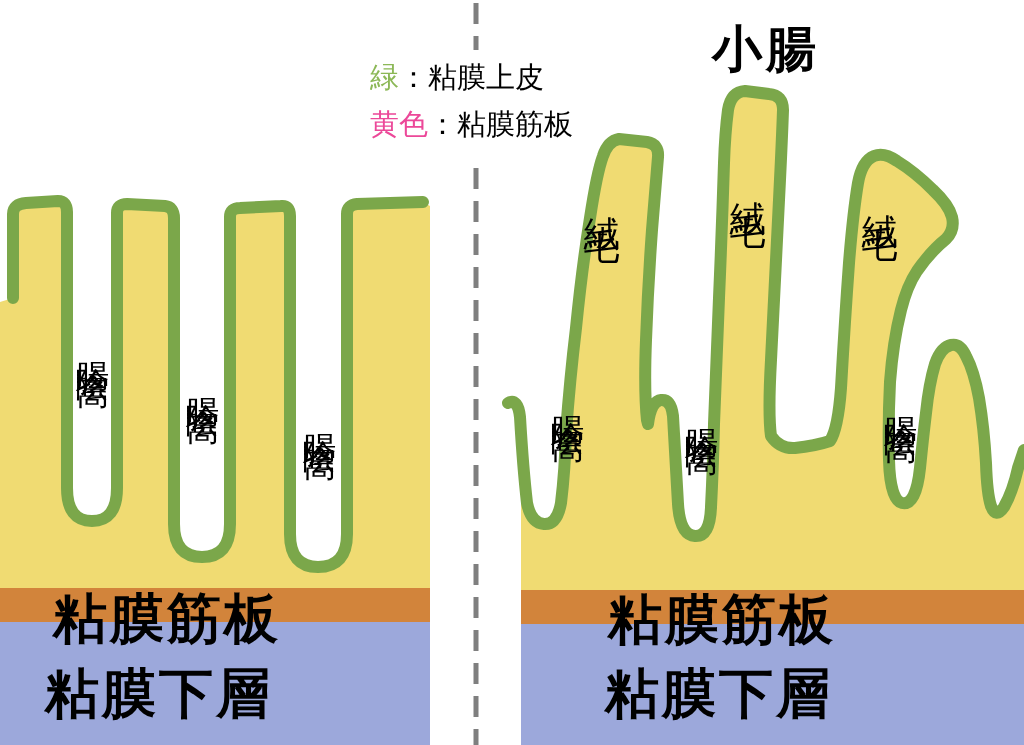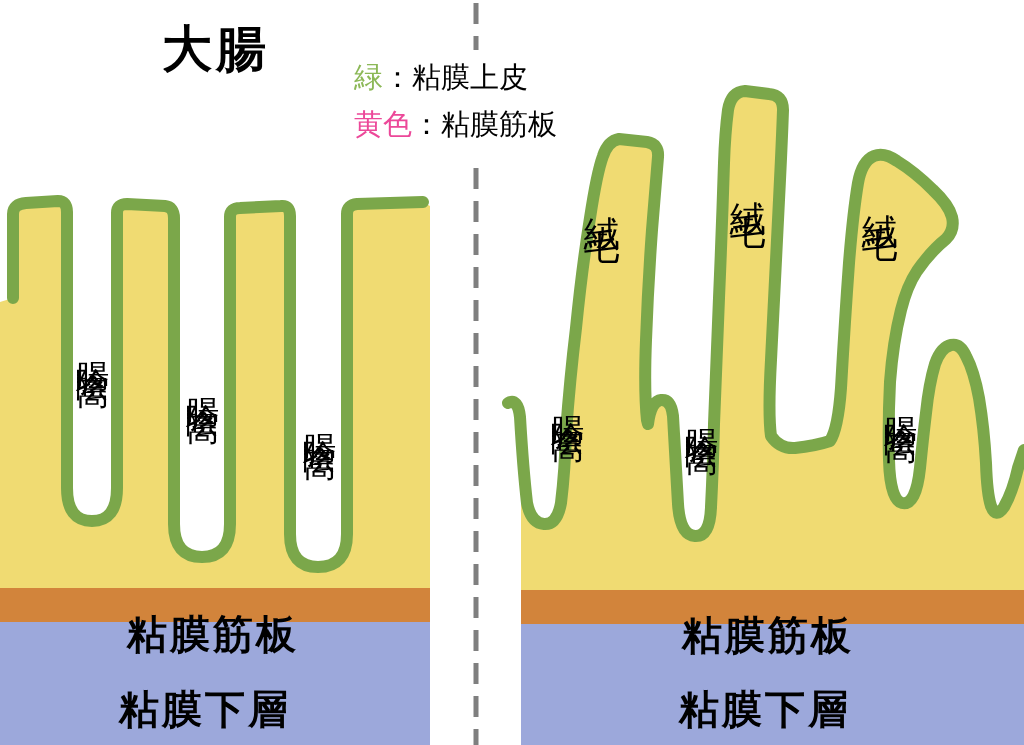--- a/index.html
+++ b/index.html
@@ -10,22 +10,22 @@
   svg{position:absolute;left:0;top:0;}
   .lamina{fill:var(--lamina-propria-yellow);}
   .epi{fill:none;stroke:var(--epithelium-green);stroke-width:12;stroke-linecap:round;stroke-linejoin:round;}
   .musc{fill:var(--muscularis-orange);}
   .submu{fill:var(--submucosa-blue);}
   .divider{stroke:var(--divider-gray);stroke-width:5;stroke-dasharray:21 12;fill:none;}
   .txt{position:absolute;color:var(--text-black);}
   .panel-title{font-size:50px;font-weight:bold;width:200px;text-align:center;letter-spacing:4px;}
   .v-label{writing-mode:vertical-rl;text-orientation:upright;font-size:34px;line-height:1.05;letter-spacing:5px;}
   .villus-label{font-size:36px;letter-spacing:10px;}
-  .band-label{font-size:40px;font-weight:bold;width:320px;text-align:center;letter-spacing:3px;margin-top:24px;}
-  .legend{position:absolute;left:344px;top:50px;background:#ffffff;padding:4px 10px 8px 10px;z-index:3;}
+  .band-label{font-size:54px;font-weight:bold;width:320px;text-align:left;letter-spacing:3px;}
+  .legend{position:absolute;left:360px;top:50px;background:#ffffff;padding:4px 10px 8px 10px;z-index:3;}
   .legend-line{font-size:29px;line-height:1.62;white-space:nowrap;}
   .legend-term{font-weight:normal;}
 </style>
 </head>
 <body>
 
 <div id="stage">
 
   <svg width="1024" height="745" viewBox="0 0 1024 745">
 
@@ -64,21 +64,21 @@
          Q 780,449 795,448 Q 815,446 830,441 Q 838,429 841,388 Q 845,318 849,263 Q 853,213 858,183
          Q 862,161 874,156 Q 884,152 897,161 Q 915,172 933,190 Q 949,205 952,217 Q 955,230 946,239
          Q 931,251 917,271 Q 907,286 901,310 Q 893,342 890,382 Q 888,422 889,460 Q 890,500 902,503
          Q 916,506 920,468 Q 923,438 926,413 Q 929,384 935,364 Q 941,347 951,345 Q 960,343 966,356
          Q 974,371 979,398 Q 984,428 986,463 Q 987,494 991,506 Q 996,519 1004,507 Q 1013,491 1018,468
          L 1024,450"></path>
 
     <line class="divider" x1="476" y1="3" x2="476" y2="745"></line>
   </svg>
 
-  <div class="txt panel-title" style="left:116px;top:16px;">大腸</div>
+  <div class="txt panel-title" style="left:666px;top:16px;">小腸</div>
 
   <div class="legend">
     <div class="legend-line">
       <span class="legend-term" style="color: rgb(140, 184, 87);">緑</span><span>：粘膜上皮</span>
     </div>
     <div class="legend-line">
       <span class="legend-term" style="color: #ec4899;">黄色</span><span>：粘膜筋板</span>
     </div>
   </div>
 

